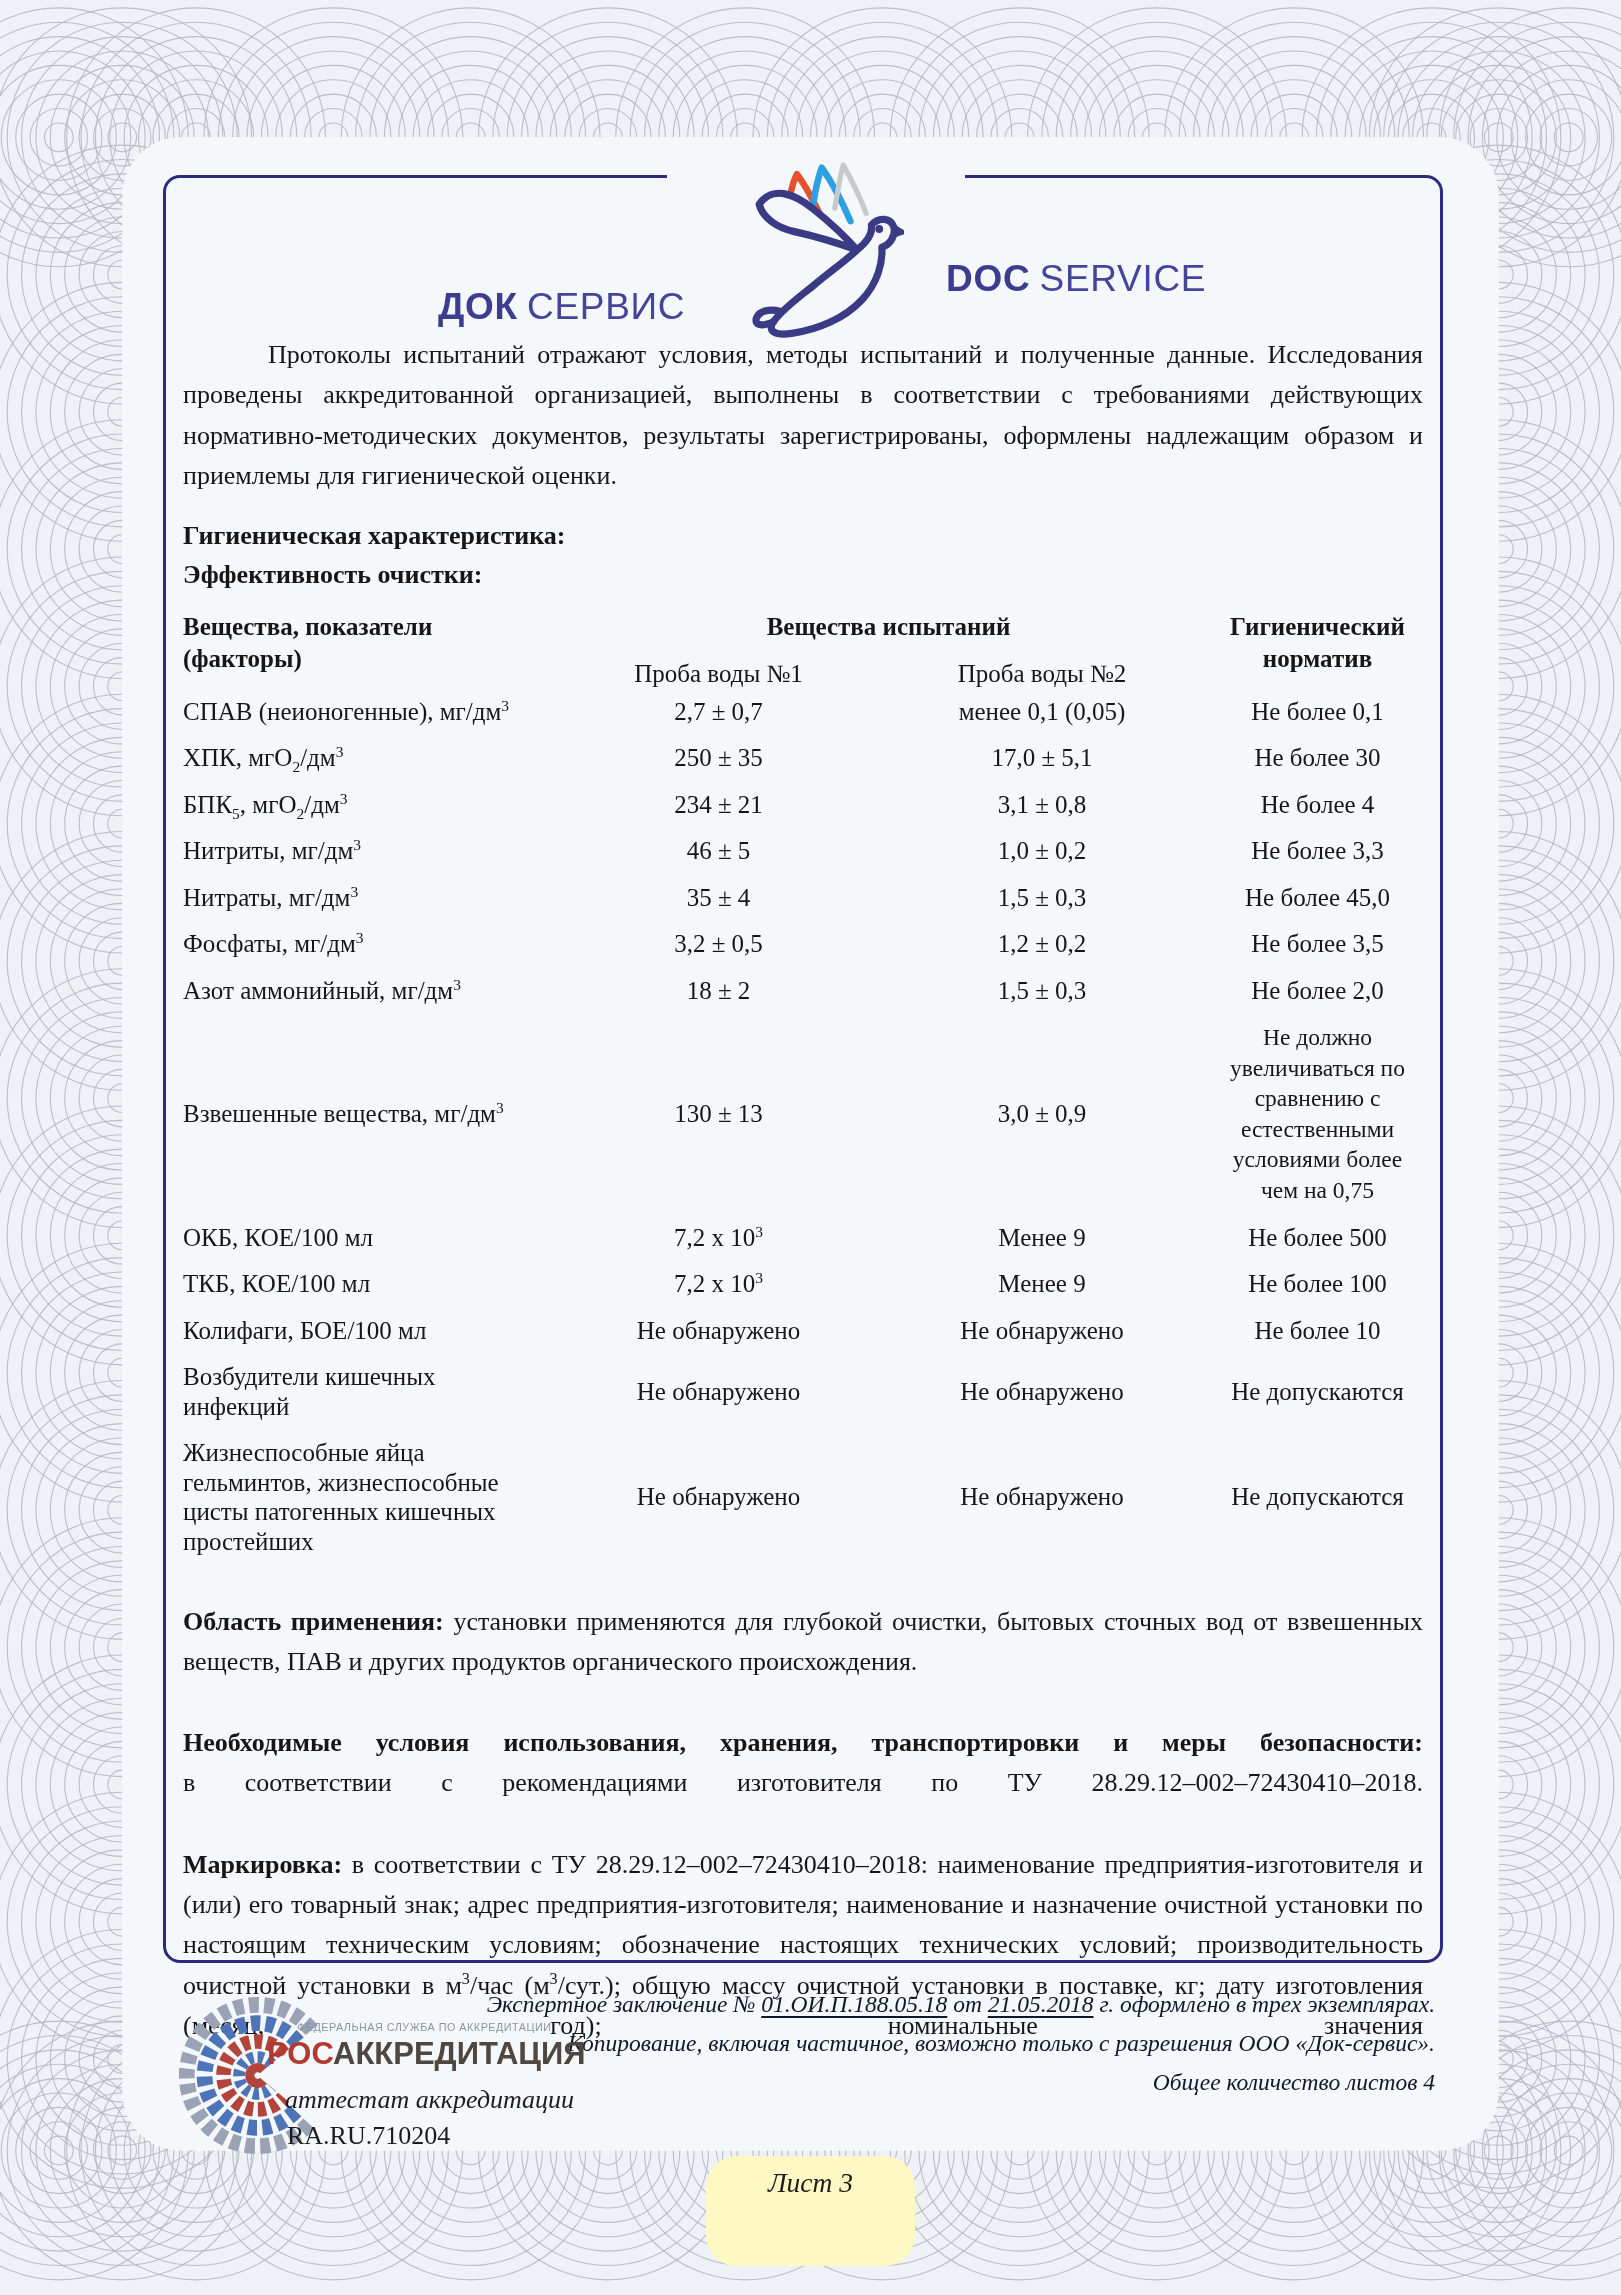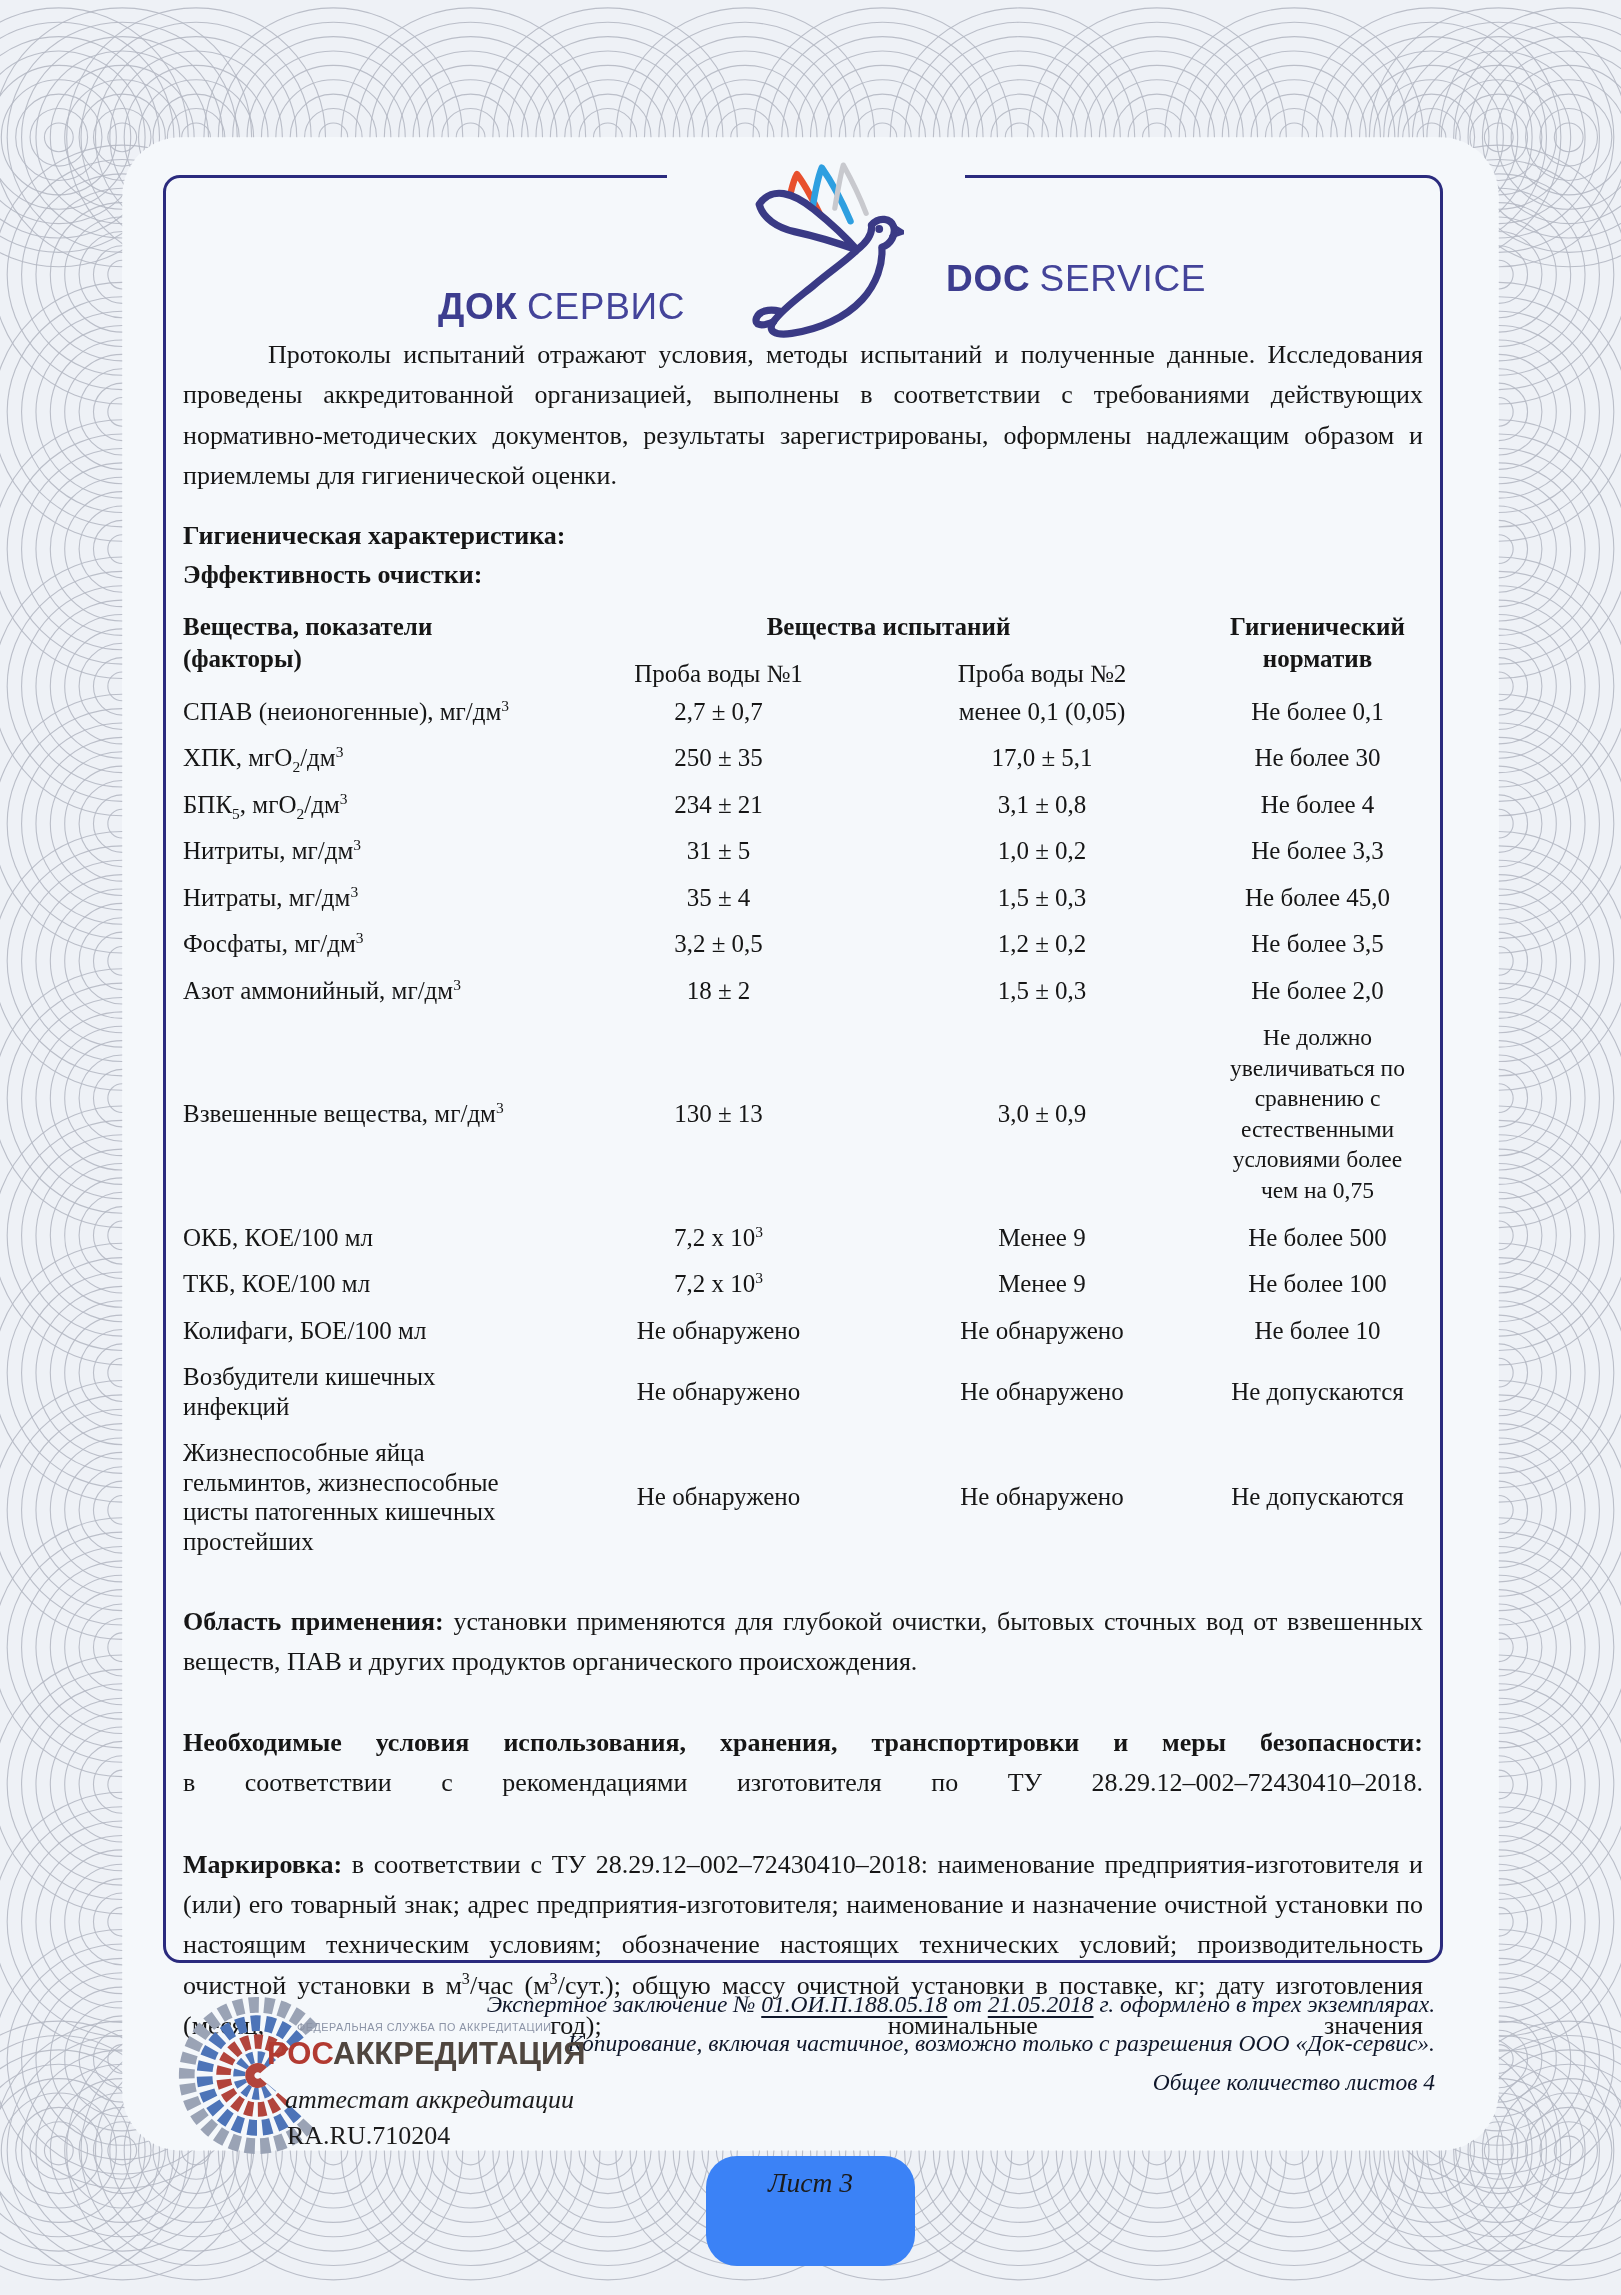--- a/index.html
+++ b/index.html
@@ -50,21 +50,21 @@
   .accr .caption{position:absolute;left:122px;top:33px;font-family:"Liberation Sans", sans-serif;
        font-size:10.8px;letter-spacing:0.5px;color:#8b93a6;white-space:nowrap;}
   .accr .name{position:absolute;left:92px;top:48px;font-family:"Liberation Sans", sans-serif;
        font-size:31px;font-weight:700;white-space:nowrap;}
   .accr .name .red{color:#b23a31;}
   .accr .name .dark{color:#4f463f;}
   .accr .cert{position:absolute;left:110px;top:97px;font-style:italic;font-size:26px;color:#1c1c1c;white-space:nowrap;}
   .accr .num{position:absolute;left:112px;top:133px;font-size:26px;color:#1c1c1c;white-space:nowrap;}
   .mosaic{position:absolute;left:0;top:5.2px;}
   .sheet-notch{position:absolute;left:706px;top:2156px;width:209px;height:110px;border-radius:31px;
-       background:#3b82f6;z-index:2;text-align:center;}
+       background:#fef9c3;z-index:2;text-align:center;}
   .sheet-notch .txt{margin-top:10.5px;font-style:italic;font-size:27.5px;color:#1b1b1b;}
 </style>
 </head>
 <body>
 
 <div class="page">
 
   <div class="white-band"></div>
 
   <svg class="guilloche" width="1621" height="2295" viewBox="0 0 2480 3511" aria-hidden="true">
@@ -187,21 +187,21 @@
           <div class="cell c-norm"><span>Не более 0,1</span></div>
           <div class="cell c-label"><span>ХПК, мгО</span><sub>2</sub><span>/дм</span><sup>3</sup></div>
           <div class="cell c-val"><span>250 ± 35</span></div>
           <div class="cell c-val"><span>17,0 ± 5,1</span></div>
           <div class="cell c-norm"><span>Не более 30</span></div>
           <div class="cell c-label"><span>БПК</span><sub>5</sub><span>, мгО</span><sub>2</sub><span>/дм</span><sup>3</sup></div>
           <div class="cell c-val"><span>234 ± 21</span></div>
           <div class="cell c-val"><span>3,1 ± 0,8</span></div>
           <div class="cell c-norm"><span>Не более 4</span></div>
           <div class="cell c-label"><span>Нитриты, мг/дм</span><sup>3</sup></div>
-          <div class="cell c-val"><span>31 ± 5</span></div>
+          <div class="cell c-val"><span>46 ± 5</span></div>
           <div class="cell c-val"><span>1,0 ± 0,2</span></div>
           <div class="cell c-norm"><span>Не более 3,3</span></div>
           <div class="cell c-label"><span>Нитраты, мг/дм</span><sup>3</sup></div>
           <div class="cell c-val"><span>35 ± 4</span></div>
           <div class="cell c-val"><span>1,5 ± 0,3</span></div>
           <div class="cell c-norm"><span>Не более 45,0</span></div>
           <div class="cell c-label"><span>Фосфаты, мг/дм</span><sup>3</sup></div>
           <div class="cell c-val"><span>3,2 ± 0,5</span></div>
           <div class="cell c-val"><span>1,2 ± 0,2</span></div>
           <div class="cell c-norm"><span>Не более 3,5</span></div>

